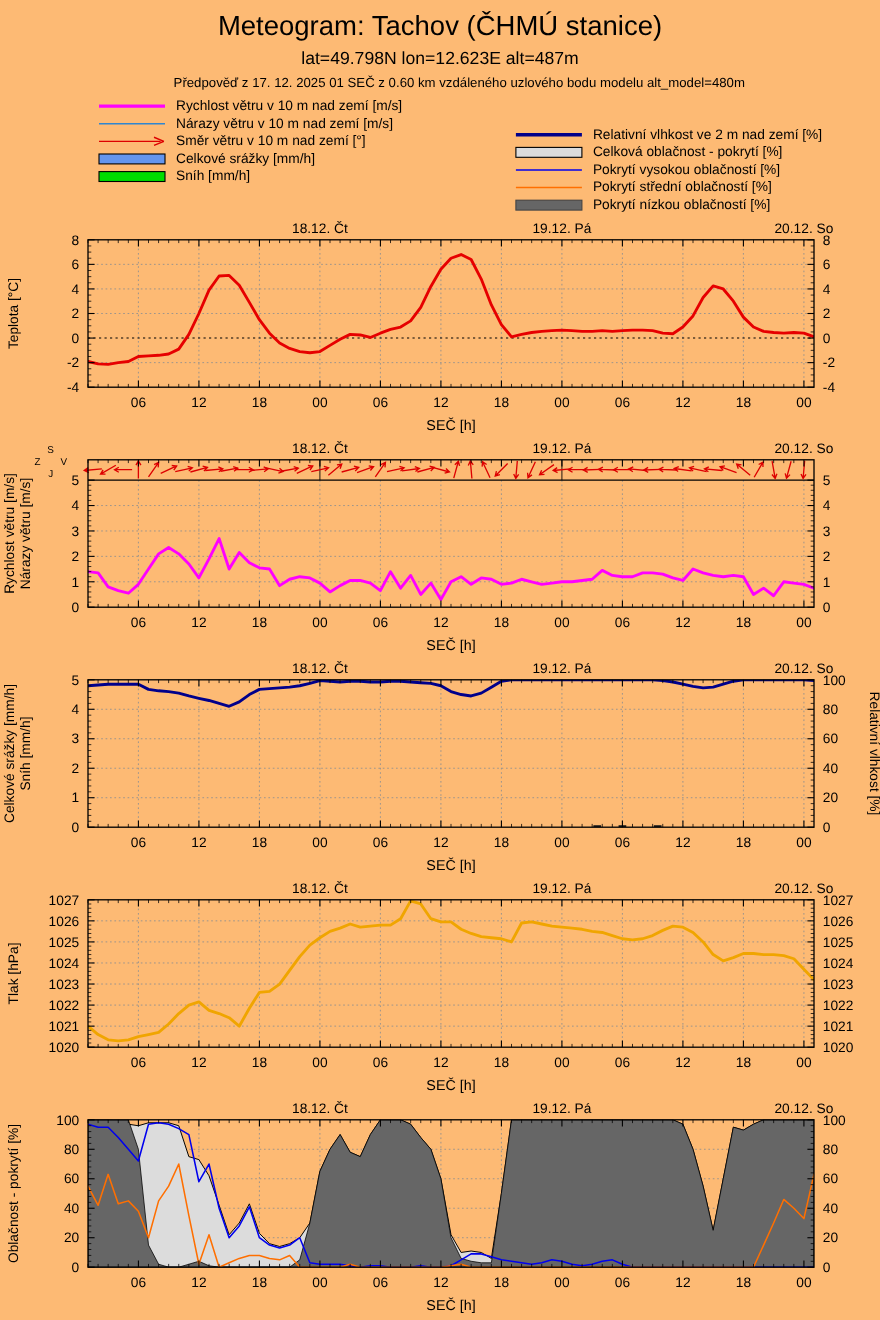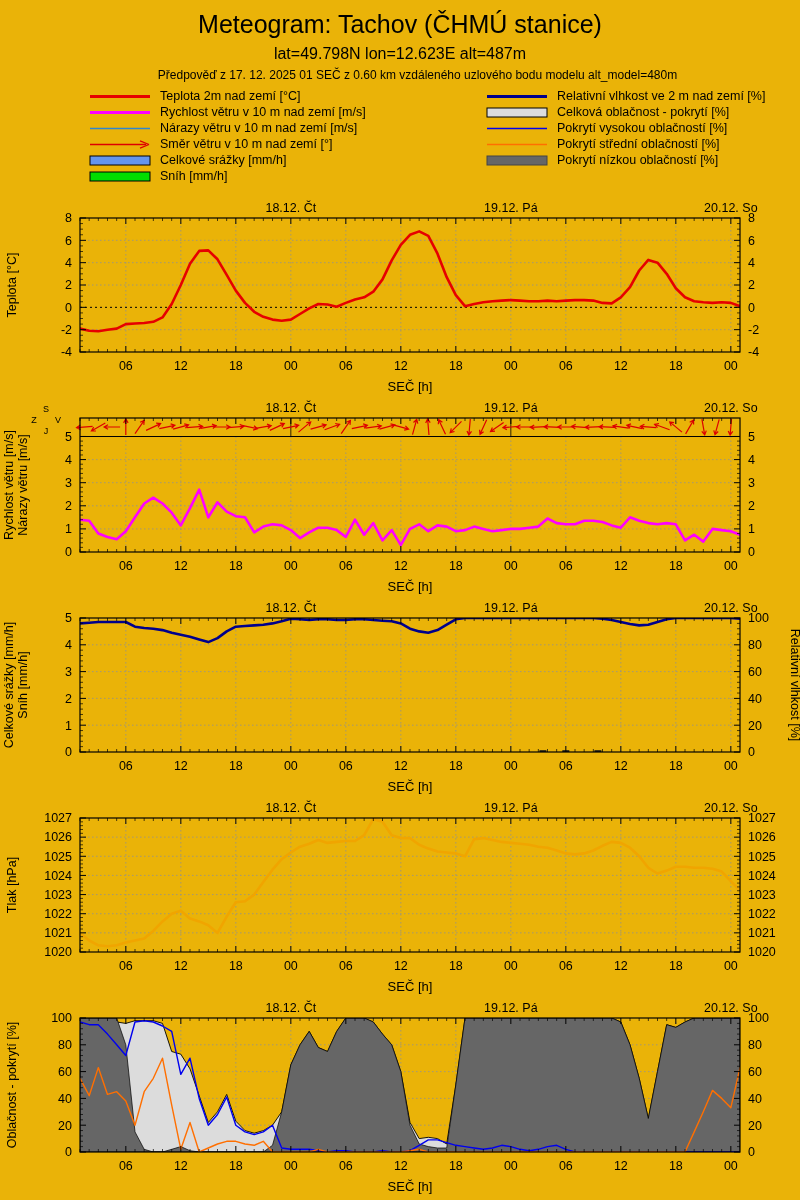--- a/index.html
+++ b/index.html
@@ -1,46 +1,40 @@
 <!DOCTYPE html>
 <html><head>
 <meta charset="utf-8">
 <style>
   html,body{margin:0;padding:0;background:#fff;}
   body{width:800px;font-family:"Liberation Sans",sans-serif;color:#000;}
-  .page{width:800px;height:1200px;background:#eab308;overflow:hidden;}
+  .page{width:800px;height:1200px;background:#fdba74;overflow:hidden;}
   .header{position:relative;height:200px;text-align:center;}
   .header h1{font-size:25px;font-weight:normal;margin:0;padding-top:10px;letter-spacing:0;}
   .sub1{font-size:16px;margin-top:6px;}
   .sub2{font-size:12px;margin-top:5px;margin-left:35px;}
   .legend{position:absolute;top:88px;left:0;width:800px;height:100px;text-align:left;}
   .legend-col{position:absolute;top:0;}
   #legend-left{left:88px;}
-  #legend-right{left:485px;}
+  #legend-right{left:467px;margin-top:26px;}
   .legend-row{display:flex;align-items:center;height:16px;}
   .legend-row svg{flex:0 0 auto;}
   .legend-label{font-size:12.5px;margin-left:8px;white-space:nowrap;}
   #charts svg{display:block;}
 </style>
 </head>
 <body>
 
 <div class="page">
   <div class="header">
     <h1>Meteogram: Tachov (ČHMÚ stanice)</h1>
     <div class="sub1">lat=49.798N lon=12.623E alt=487m</div>
     <div class="sub2">Předpověď z 17. 12. 2025 01 SEČ z 0.60 km vzdáleného uzlového bodu modelu alt_model=480m</div>
     <div class="legend">
       <div class="legend-col" id="legend-left">
-          <div class="legend-row">
-            <svg viewBox="0 0 64 13" width="64" height="13">
-              <line x1="2" y1="6.5" x2="62" y2="6.5" stroke="#e60000" stroke-width="3"></line>
-            </svg>
-            <span class="legend-label">Teplota 2m nad zemí [°C]</span>
-          </div>
           <div class="legend-row">
             <svg viewBox="0 0 64 13" width="64" height="13">
               <line x1="2" y1="6.5" x2="62" y2="6.5" stroke="#ff00ff" stroke-width="3"></line>
             </svg>
             <span class="legend-label">Rychlost větru v 10 m nad zemí [m/s]</span>
           </div>
           <div class="legend-row">
             <svg viewBox="0 0 64 13" width="64" height="13">
               <line x1="2" y1="6.5" x2="62" y2="6.5" stroke="#2f86d0" stroke-width="1.4"></line>
             </svg>

